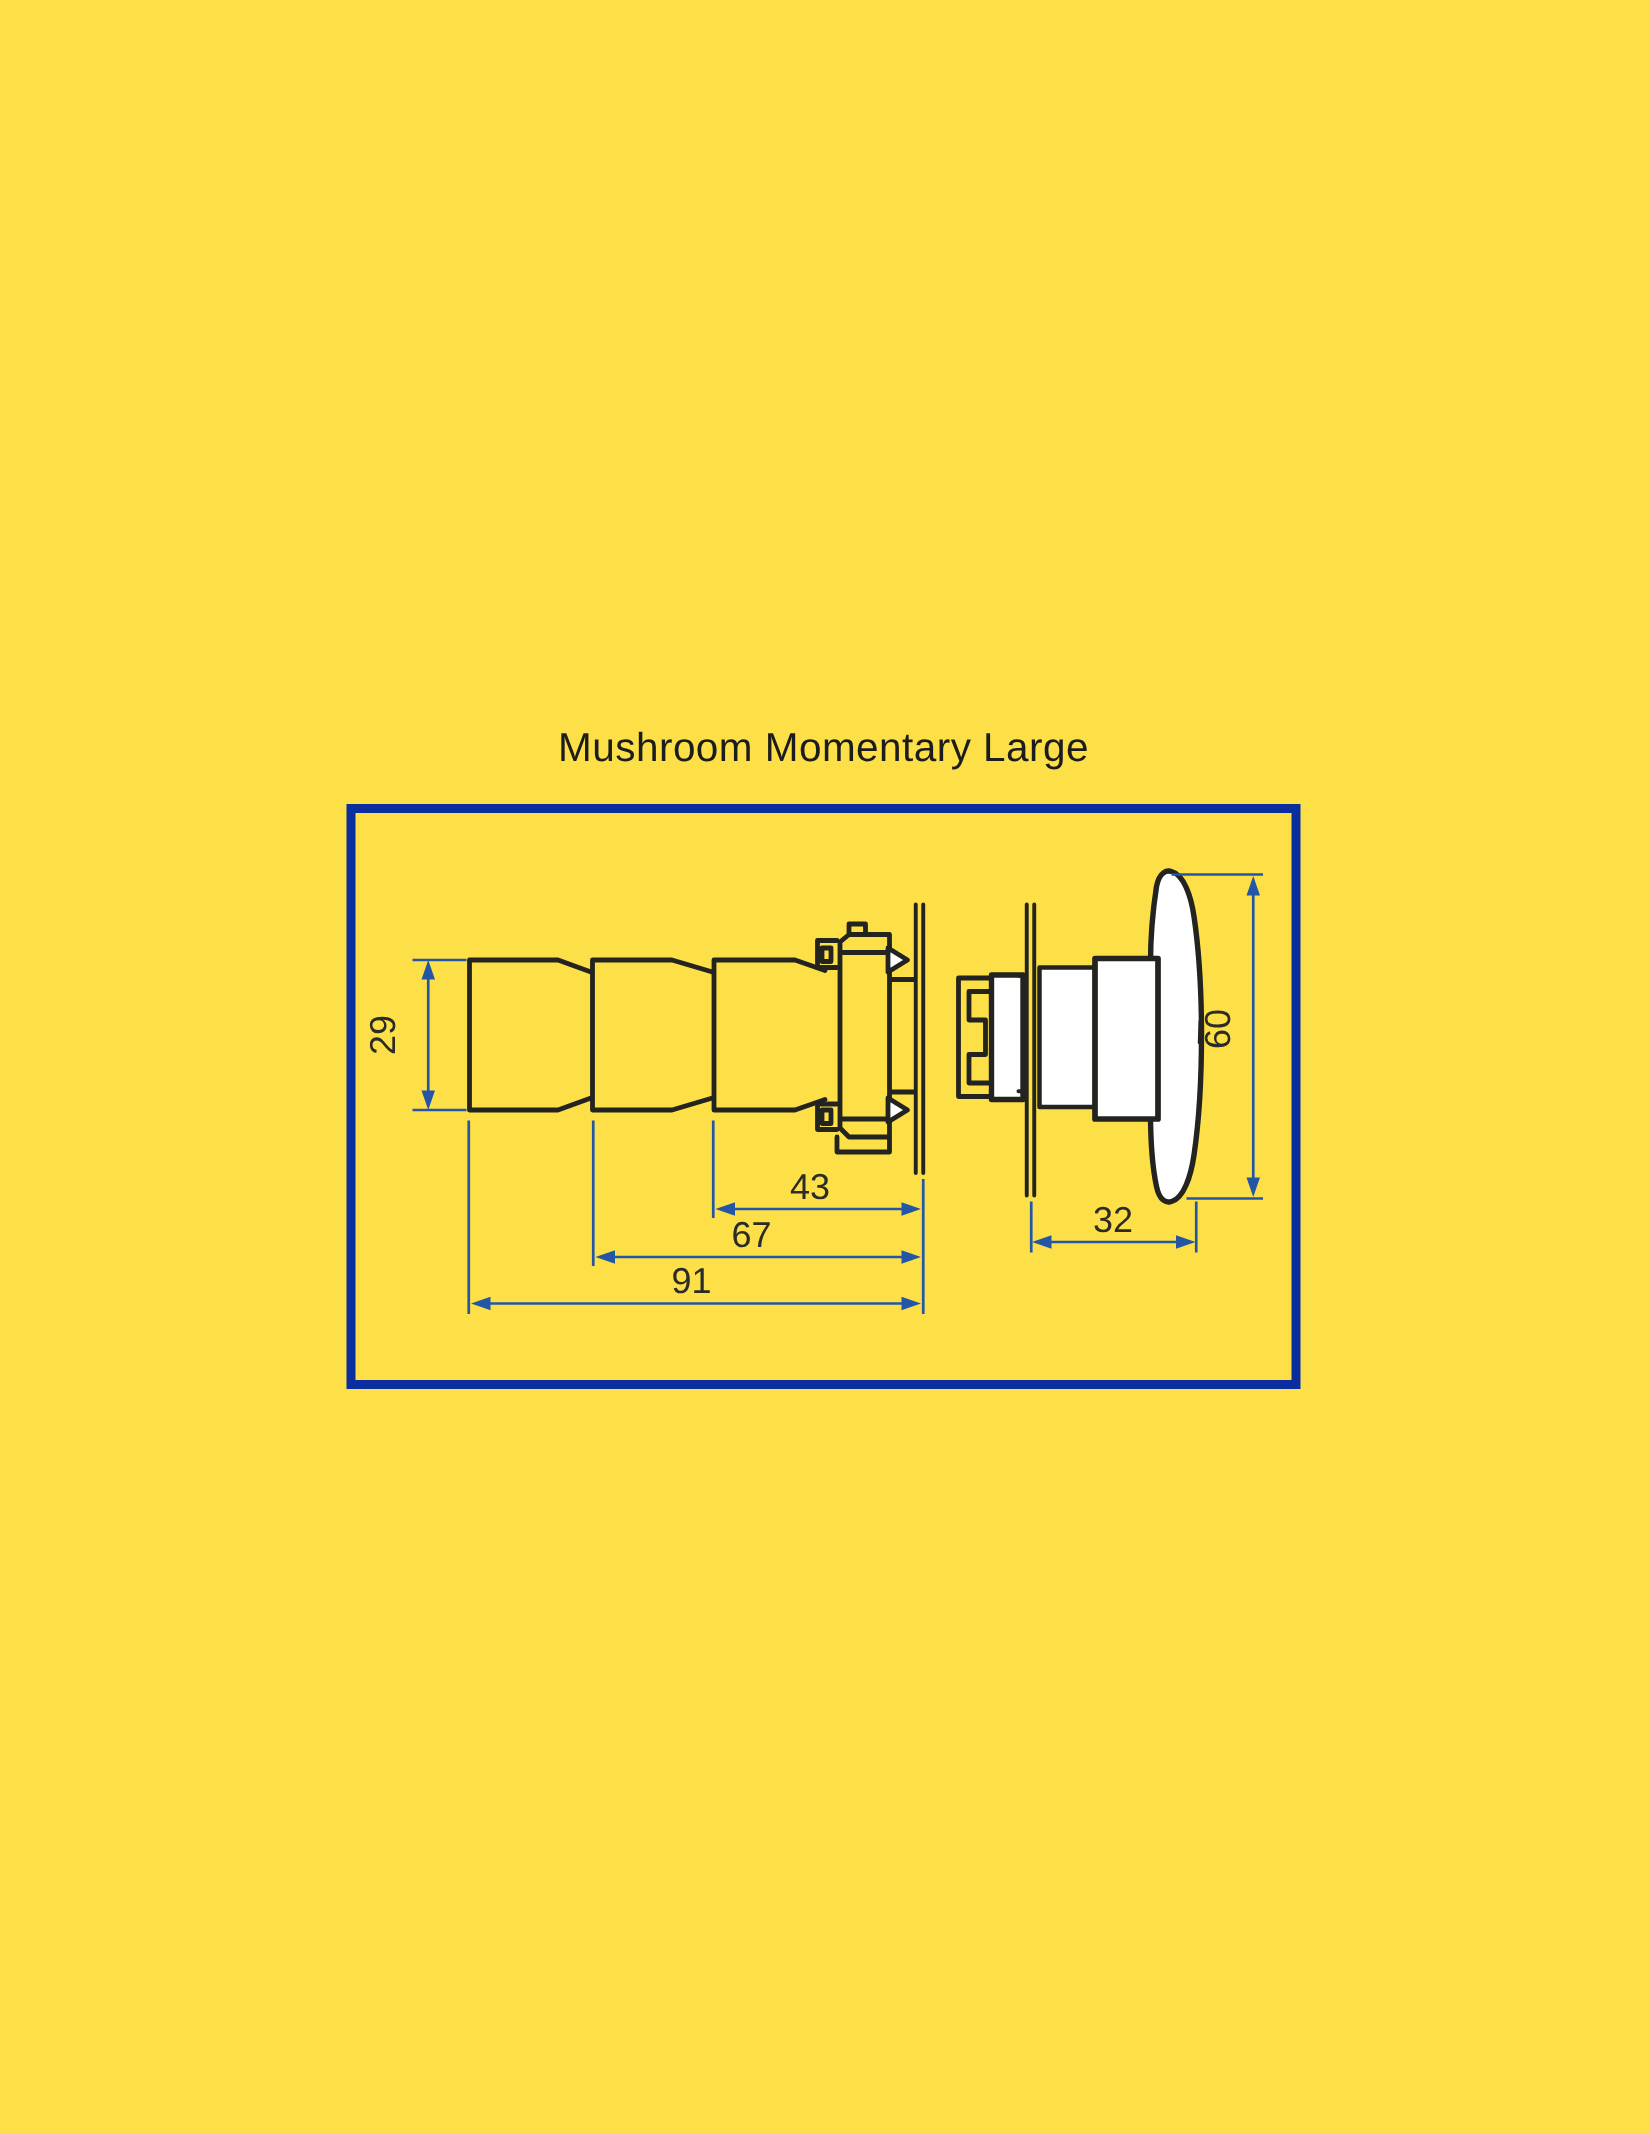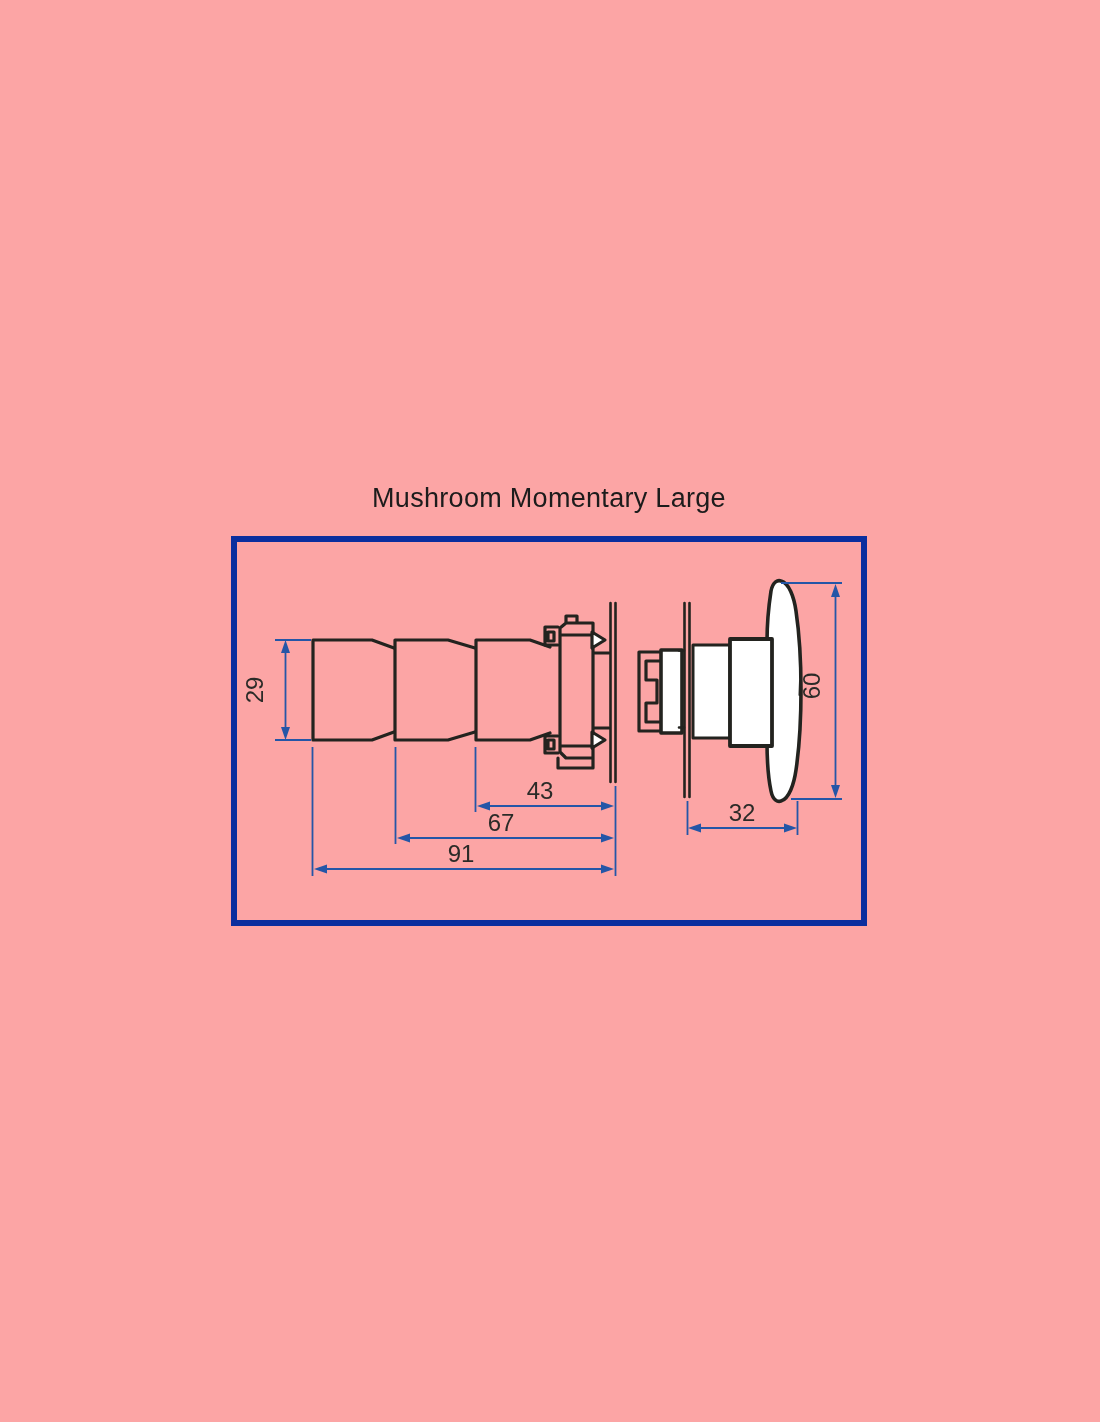--- a/index.html
+++ b/index.html
@@ -4,21 +4,21 @@
 <style>
   html, body {
     margin: 0;
     padding: 0;
     background: #ffffff;
   }
   .page {
     position: relative;
     width: 1100px;
     height: 1422px;
-    background: #fca5a5;
+    background: #fde047;
     font-family: "Liberation Sans", sans-serif;
   }
   svg { display: block; }
   .dim-label {
     font-family: "Liberation Sans", sans-serif;
     font-size: 24px;
   }
   .title-text {
     font-family: "Liberation Sans", sans-serif;
     font-size: 27px;

